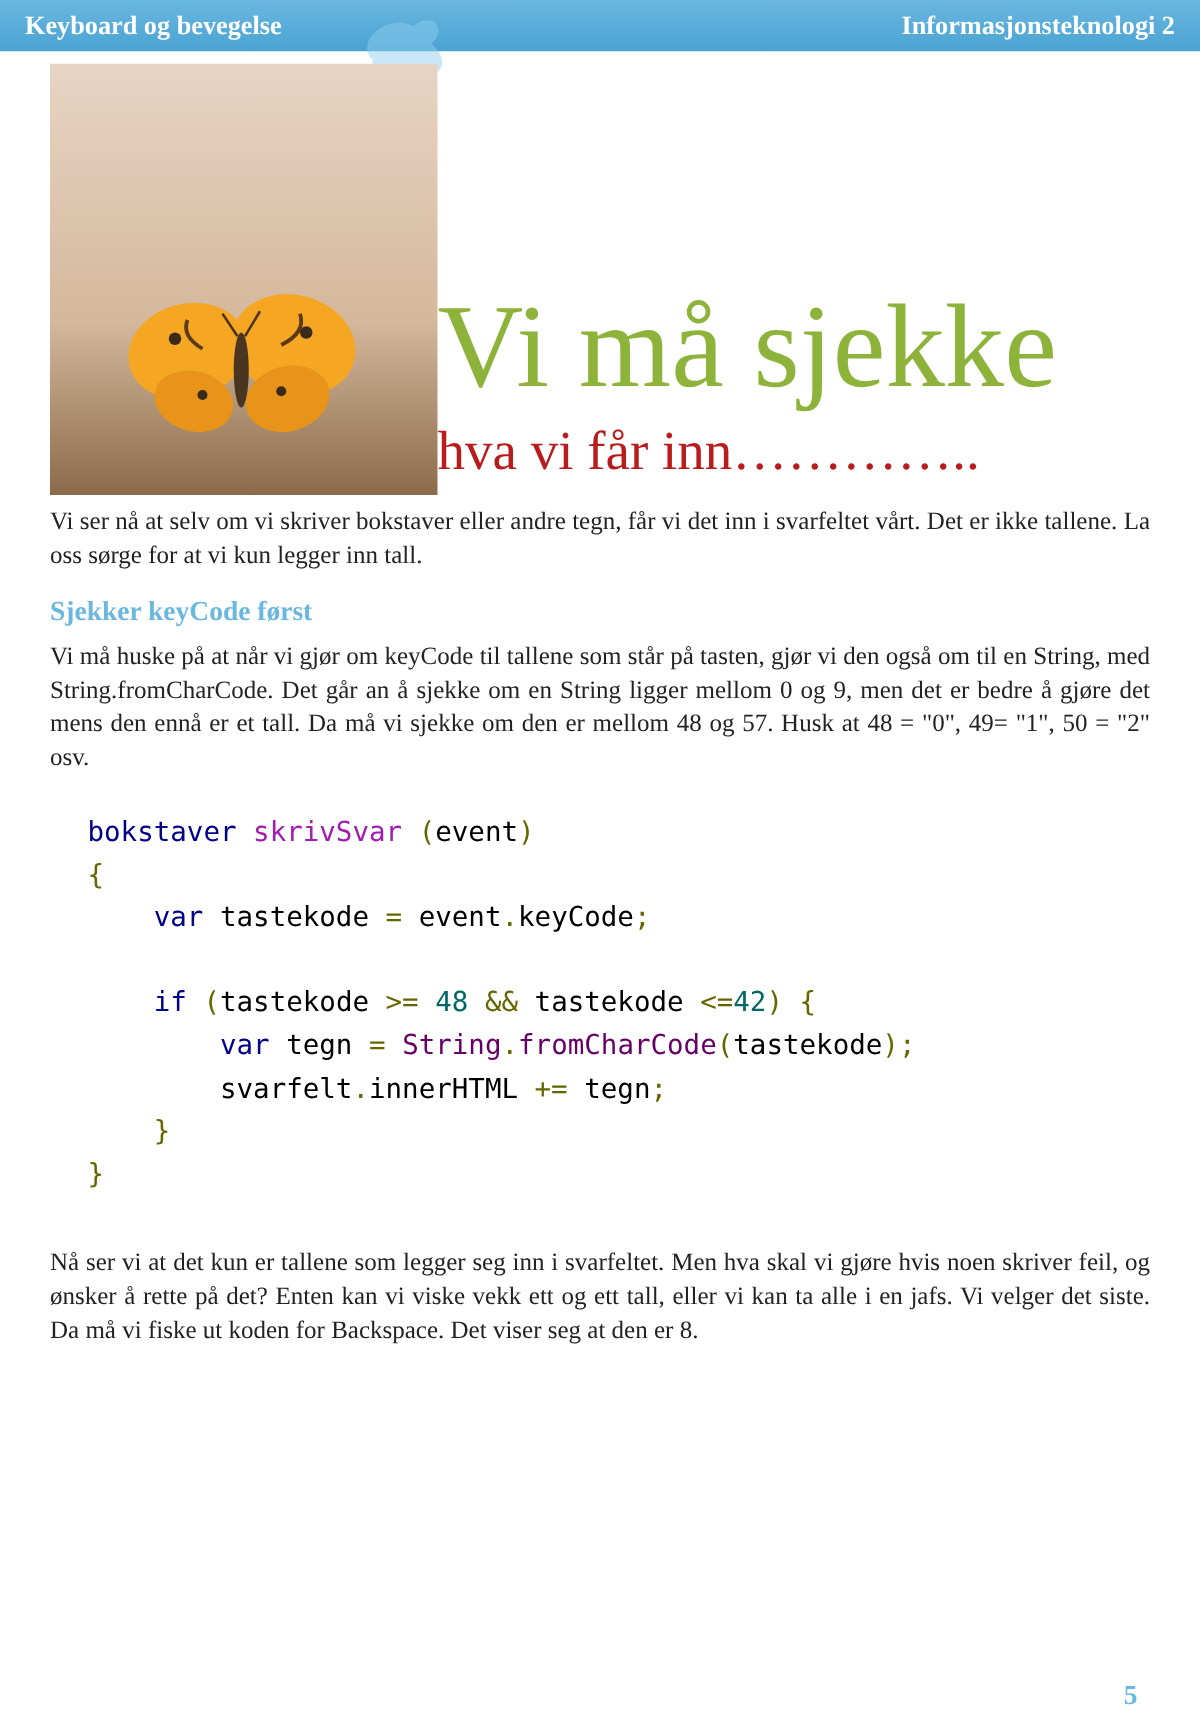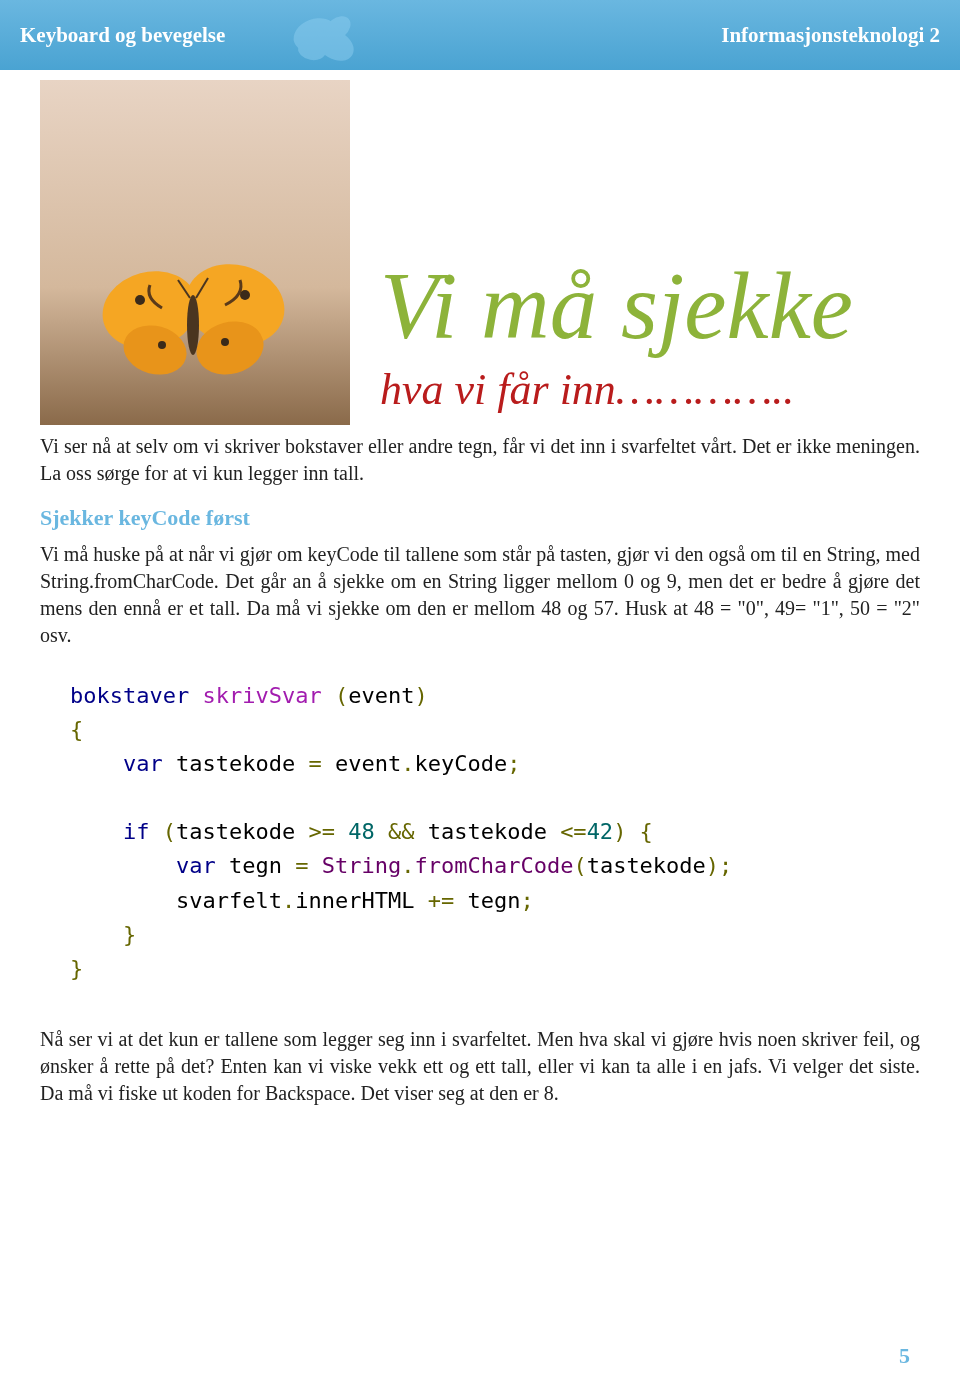--- a/index.html
+++ b/index.html
@@ -9,21 +9,21 @@
     background: #fff;
     font-family: Georgia, 'Times New Roman', serif;
     color: #222;
     position: relative;
   }
   .header {
     display: flex;
     justify-content: space-between;
     align-items: center;
     padding: 0 20px;
-    height: 70px;
+    height: 41px;
     background: linear-gradient(#6ab7e0, #4aa3d2);
     color: #fff;
     font-family: Georgia, serif;
     font-weight: bold;
     font-size: 21px;
   }
   .header-left, .header-right { white-space: nowrap; }
   .header-deco {
     position: absolute;
     left: 280px;
@@ -33,22 +33,20 @@
     opacity: 0.6;
   }
   .content {
     padding: 0 40px 60px 40px;
     position: relative;
   }
   .intro-row {
     display: flex;
     align-items: flex-end;
     margin-top: 10px;
-    gap: 30px;
-    font-style: italic;
   }
   .photo {
     width: 310px;
     height: 345px;
     background: linear-gradient(#e8d4c4 0%, #d4b89c 60%, #8a6a4a 100%);
     position: relative;
     overflow: hidden;
     flex: 0 0 310px;
   }
   .butterfly {
@@ -152,21 +150,21 @@
           <line x1="106" y1="48" x2="118" y2="28" stroke="#4a3520" stroke-width="2"></line>
         </svg>
       </div>
     </div>
     <div class="title-block">
       <div class="big-title">Vi må sjekke</div>
       <div class="sub-title">hva vi får inn…………..</div>
     </div>
   </div>
 
-  <p class="body-text">Vi ser nå at selv om vi skriver bokstaver eller andre tegn, får vi det inn i svarfeltet vårt. Det er ikke meningen. La oss sørge for at vi kun legger inn tall.</p>
+  <p class="body-text">Vi ser nå at selv om vi skriver bokstaver eller andre tegn, får vi det inn i svarfeltet vårt. Det er ikke tallene. La oss sørge for at vi kun legger inn tall.</p>
 
   <h3 class="section-heading">Sjekker keyCode først</h3>
 
   <p class="body-text">Vi må huske på at når vi gjør om keyCode til tallene som står på tasten, gjør vi den også om til en String, med String.fromCharCode. Det går an å sjekke om en String ligger mellom 0 og 9, men det er bedre å gjøre det mens den ennå er et tall. Da må vi sjekke om den er mellom 48 og 57. Husk at 48 = "0", 49= "1", 50 = "2" osv.</p>
 
   <div class="code-block"><span class="kw">bokstaver</span><span class="fn"> skrivSvar </span><span class="punc">(</span><span class="ident">event</span><span class="punc">)</span>
 <span class="punc">{</span>
     <span class="kw">var</span><span class="ident"> tastekode </span><span class="op">= </span><span class="ident">event</span><span class="dot">.</span><span class="ident">keyCode</span><span class="punc">;</span>
 
     <span class="kw">if</span><span class="punc"> (</span><span class="ident">tastekode </span><span class="op">&gt;= </span><span class="num">48</span><span class="op"> &amp;&amp; </span><span class="ident">tastekode </span><span class="op">&lt;=</span><span class="num">42</span><span class="punc">) {</span>

